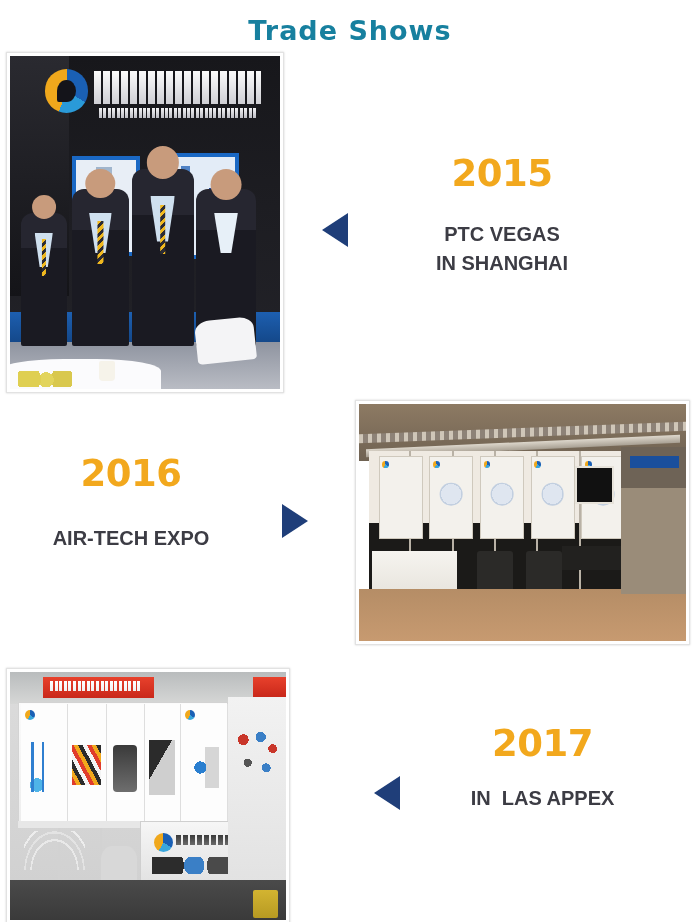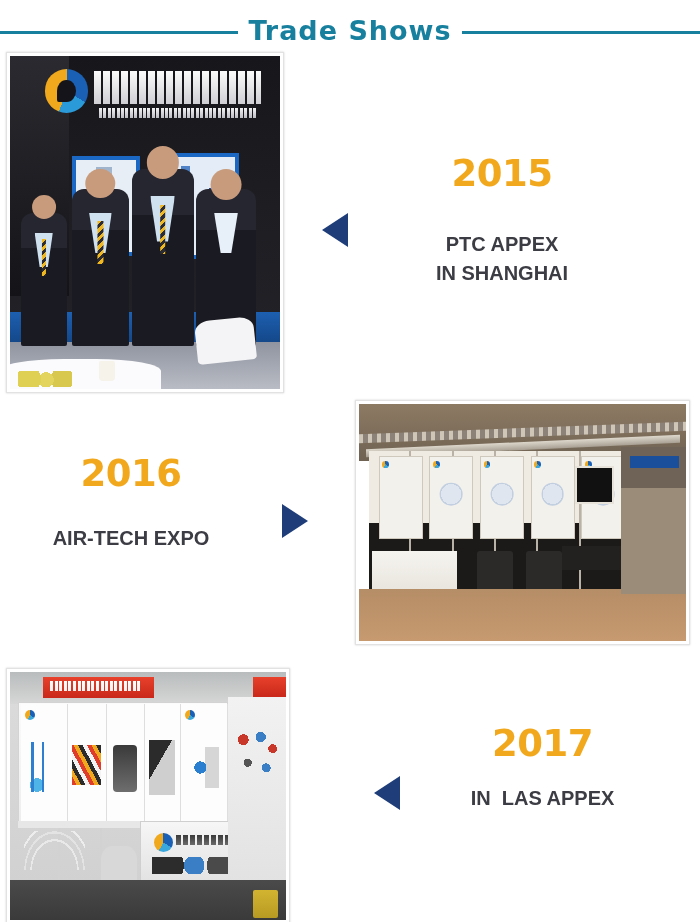--- a/index.html
+++ b/index.html
@@ -6,21 +6,21 @@
   body{
     width:700px;height:922px;background:#ffffff;
     font-family:"Liberation Sans", sans-serif;
     overflow:hidden;position:relative;
   }
   .page{position:relative;width:700px;height:922px;}
 
   
   .header{
     position:absolute;left:0;top:12px;width:700px;height:40px;
-    display:flex;align-items:center;justify-content:center;gap:0;
+    display:flex;align-items:center;justify-content:center;gap:0;flex-direction:column;
   }
   .rule{height:3px;background:#17809f;flex:1 1 auto;}
   .rule.left{margin-right:10px;}
   .rule.right{margin-left:10px;}
   .header-title{
     font-family:"DejaVu Sans", sans-serif;
     font-size:27px;font-weight:700;color:#17809f;
     letter-spacing:1px;white-space:nowrap;line-height:1;
     padding-bottom:3px;
   }
@@ -215,21 +215,21 @@
     font-family:"DejaVu Sans", sans-serif;
     font-weight:700;font-size:37px;line-height:1;color:#f2a81d;
     letter-spacing:-0.5px;
   }
   .caption .line{
     font-family:"Liberation Sans", sans-serif;
     font-weight:700;font-size:20px;line-height:1.45;color:#3c3c44;
     white-space:pre;
   }
   #cap-2015{left:352px;top:155px;width:300px;text-align:center;}
-  #cap-2015 .year{margin-bottom:38px;}
+  #cap-2015 .year{margin-bottom:28px;}
   #cap-2016{left:0px;top:455px;width:262px;text-align:center;}
   #cap-2016 .year{margin-bottom:32px;}
   #cap-2017{left:400px;top:725px;width:285px;text-align:center;}
   #cap-2017 .year{margin-bottom:22px;}
 
   
   .arrow{position:absolute;width:0;height:0;}
   .arrow.left{border-top:17px solid transparent;border-bottom:17px solid transparent;
       border-right:26px solid #1f3e79;}
   .arrow.right{border-top:17px solid transparent;border-bottom:17px solid transparent;
@@ -283,21 +283,21 @@
       <div class="p1-chair"></div>
       <div class="p1-table"></div>
       <div class="p1-cup"></div>
       <div class="p1-fruit"></div>
     </div>
   </div>
 
   <div class="arrow left" id="arrow-2015"></div>
   <div class="caption" id="cap-2015">
     <div class="year">2015</div>
-    <div class="line">PTC APPEX</div>
+    <div class="line">PTC VEGAS</div>
     <div class="line">IN SHANGHAI</div>
   </div>
 
   <div class="caption" id="cap-2016">
     <div class="year">2016</div>
     <div class="line">AIR-TECH EXPO</div>
   </div>
   <div class="arrow right" id="arrow-2016"></div>
 
   <div class="photo" id="photo-2016">

